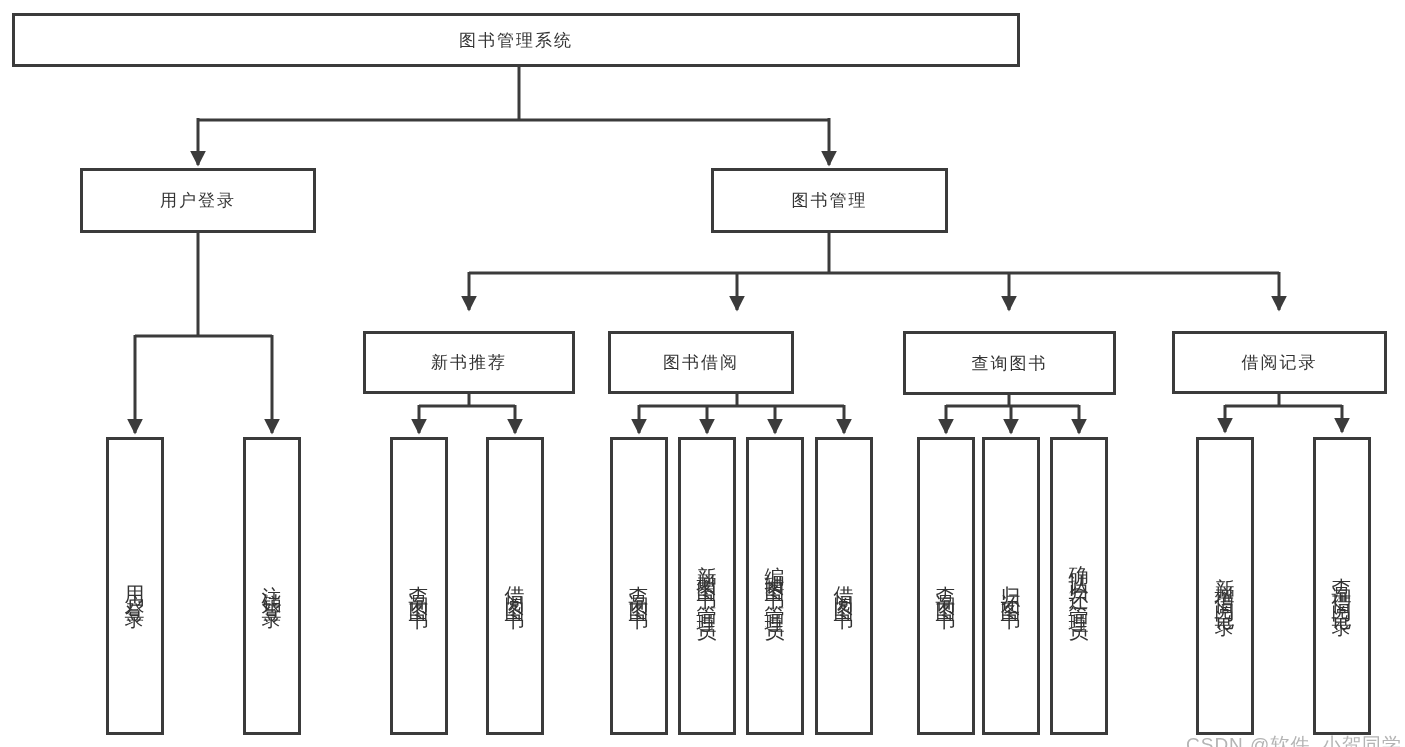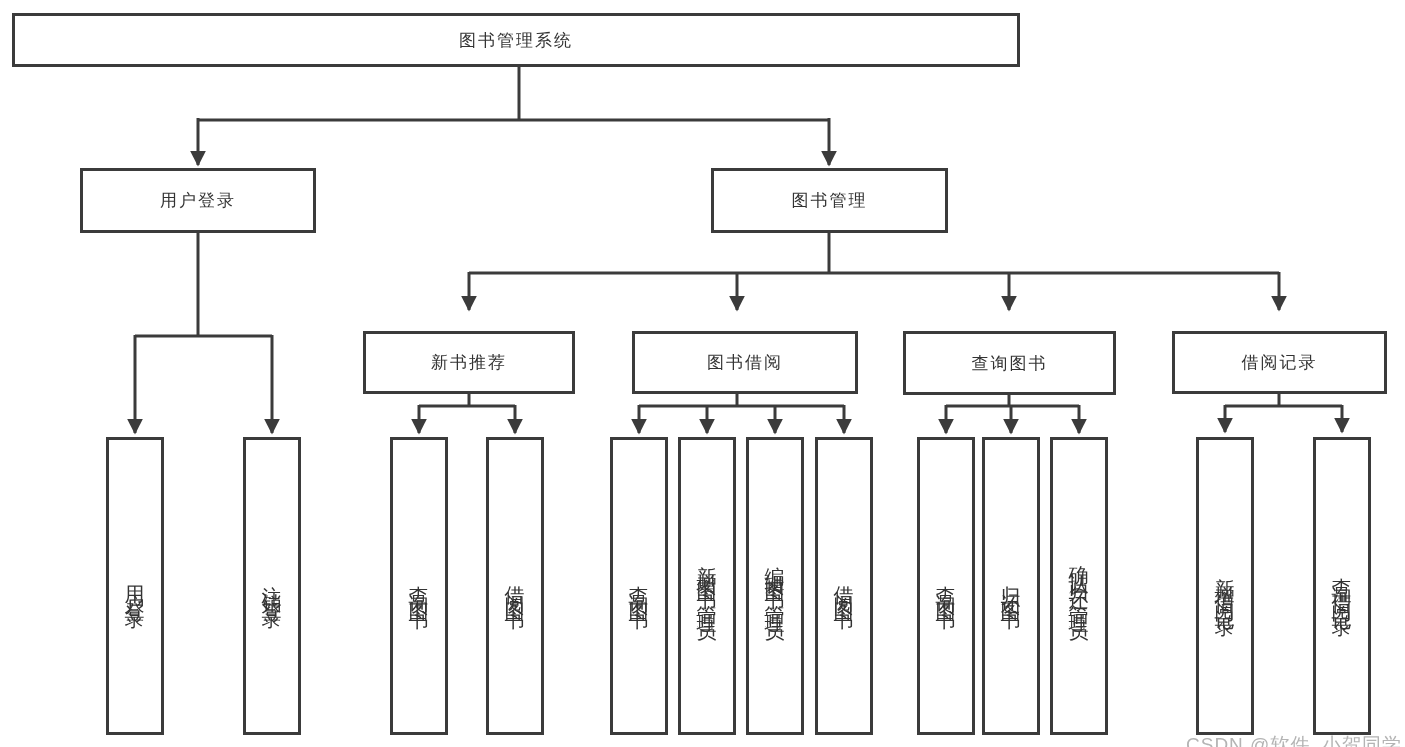--- a/index.html
+++ b/index.html
@@ -26,21 +26,21 @@
     align-items: center;
     justify-content: center;
     color: #333333;
   }
   .node.h-label { font-size: 17px; letter-spacing: 2px; white-space: nowrap; }
   .node.root  { left: 12px;   top: 13px;  width: 1008px; height: 54px; }
   .node.lvl2-a{ left: 80px;   top: 168px; width: 236px;  height: 65px; }
   .node.lvl2-b{ left: 711px;  top: 168px; width: 237px;  height: 65px; justify-content: center; }
   .node.lvl3  { top: 313px; height: 63px; margin-top: 18px; }
   .node.l3-1  { left: 363px;  width: 212px; }
-  .node.l3-2  { left: 632px;  width: 226px; align-items: center; }
+  .node.l3-2  { left: 608px;  width: 186px; align-items: center; }
   .node.l3-3  { left: 903px;  width: 213px; height: 64px; }
   .node.l3-4  { left: 1172px; width: 215px; }
   .node.leaf  { top: 437px; height: 298px; width: 58px; }
   .leaf-text {
     writing-mode: vertical-rl;
     text-orientation: mixed;
     font-size: 20px;
     letter-spacing: 8px;
     color: #333333;
     line-height: 1;

